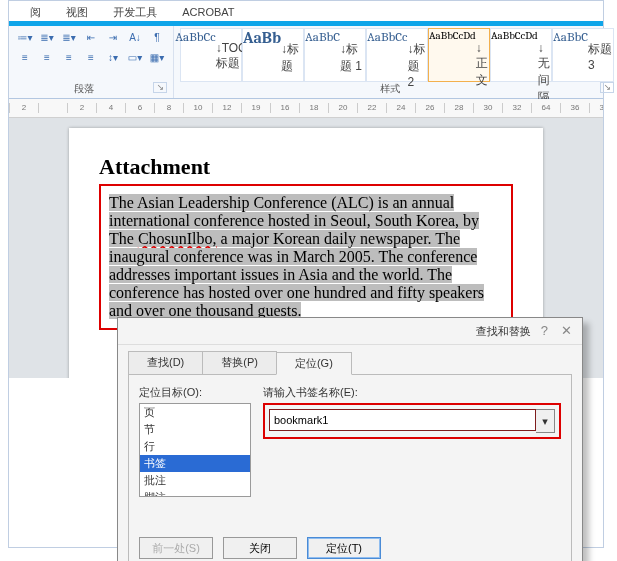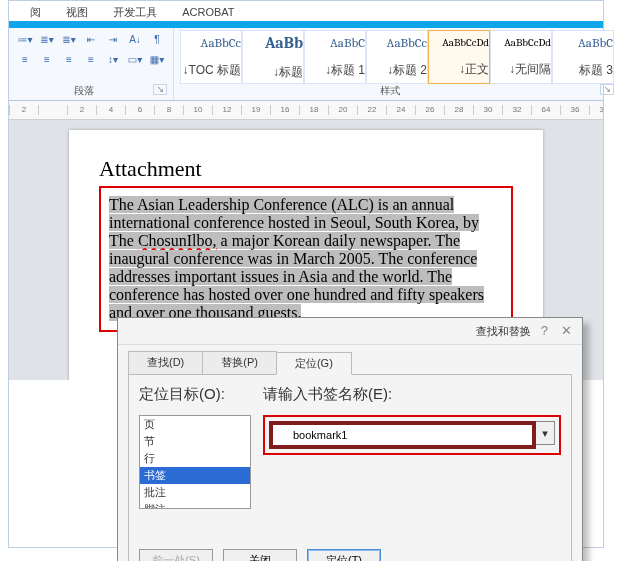--- a/index.html
+++ b/index.html
@@ -1,64 +1,64 @@
 <!DOCTYPE html>
 <html><head>
 <meta charset="utf-8">
 <style>
 html,body{margin:0;padding:0;font-family:"Microsoft YaHei","Segoe UI",Tahoma,sans-serif;font-size:11px;background:#f0f0f0;color:#333}
 .wrap{width:617px;height:561px;position:relative;overflow:hidden;background:#fff}
 .shadow{position:absolute;left:8px;top:0;width:596px;height:548px;background:#fff;box-sizing:border-box;border:1px solid #c0cee2}
 
 .titlebar{height:22px;line-height:22px;background:#fff;text-align:center;font-size:11px;color:#555}
 
-.tabs{height:20px;border-bottom:7px solid #0ea5e9;background:#fff;padding-left:10px}
+.tabs{height:20px;border-bottom:5px solid #0ea5e9;background:#fff;padding-left:10px}
 .tab{display:inline-block;padding:3px 10px 2px;font-size:11px;color:#444;border:1px solid transparent;cursor:pointer}
 
 .ribbon{height:72px;background:#f5f8fc;border-bottom:1px solid #b3c7e1;display:flex}
 .r-group{border-right:1px solid #d8e1ef;padding:2px 6px 0;display:flex;flex-direction:column;justify-content:space-between;position:relative}
 .r-caption{font-size:10px;color:#555;text-align:center;padding-bottom:2px}
 .r-caption .dlaunch{float:right;color:#888;font-size:9px;border:1px solid #c6d5e9;padding:0 2px;line-height:9px}
 .para-icons{display:flex;flex-direction:column;gap:2px}
 .pi-row{display:flex;gap:2px}
 .pi{width:18px;height:16px;border:1px solid transparent;display:flex;align-items:center;justify-content:center;color:#3b6caf;font-size:10px;cursor:pointer}
 .styles{display:flex;gap:0}
-.style-item{width:60px;height:52px;border:1px solid #dbe5f3;display:flex;flex-direction:column;align-items:flex-end;justify-content:center;cursor:pointer;background:#fff}
+.style-item{width:60px;height:52px;border:1px solid #dbe5f3;display:flex;flex-direction:row;align-items:flex-start;justify-content:center;cursor:pointer;background:#fff}
 .style-item.sel{border-color:#f3b04d;background:#fff9ee}
 .s-prev{font-family:"Cambria","Times New Roman",serif;color:#365f91;font-size:13px}
 .s-prev.big{font-size:16px;font-weight:600}
 .s-name{font-size:12px;color:#444;margin-top:12px}
 
 .ruler{height:18px;background:#f8f8f8;border-bottom:1px solid #d0d0d0;font-size:8px;color:#777;position:relative;overflow:hidden}
 .ruler-inner{position:absolute;display:flex;left:0}
 .ruler-inner span{display:inline-block;width:28px;text-align:center;border-left:1px solid #ccc;height:10px;line-height:10px;margin-top:4px}
 
 .page-area{background:#dfe3e7;height:260px;overflow:hidden;position:relative}
 .page{background:#fff;margin:10px 60px 0;min-height:250px;box-shadow:0 0 3px rgba(0,0,0,.3);padding:26px 30px;font-family:"Times New Roman",serif;color:#000}
-.h1{font-family:"Times New Roman",serif;font-size:22px;font-weight:normal;color:#000;margin:0 0 4px}
+.h1{font-family:"Times New Roman",serif;font-size:22px;font-weight:bold;color:#000;margin:0 0 4px}
 .redbox{border:2px solid #d00;padding:8px}
 .sel-text{background:#bdbdbd;color:#000;font-size:16px;line-height:18px;text-align:justify}
 .squiggle{text-decoration:underline wavy #d00}
 
 .dlg{position:absolute;left:108px;top:316px;width:464px;background:#f4f4f4;border:1px solid #888;box-shadow:6px 6px 6px rgba(0,0,0,.25);font-size:11px}
 .dlg-title{height:26px;line-height:26px;padding:0 10px;border-bottom:1px solid #ddd;display:flex;justify-content:flex-end}
 .dlg-title-r span{color:#888;margin-left:10px;cursor:pointer;font-size:13px}
 .dlg-tabs{display:flex;padding:6px 10px 0}
 .dtab{padding:3px 18px;border:1px solid #bbb;border-bottom:none;background:#ececec;margin-right:-1px;cursor:pointer;font-size:11px}
 .dtab.active{background:#f4f4f4;position:relative;top:1px;border-bottom:1px solid #f4f4f4}
 .dlg-body{border:1px solid #bbb;margin:0 10px 10px;padding:10px;background:#f4f4f4}
 .two-col{display:flex;gap:14px}
 .col-l{width:110px}
 .col-r{flex:1}
-.lbl{font-size:15px;margin-bottom:11px}
+.lbl{font-size:11px;margin-bottom:3px}
 .listbox{width:100%;height:92px;border:1px solid #9a9a9a;background:#fff;overflow:auto;font-size:11px}
 .listbox div{padding:1px 4px;cursor:pointer}
 .listbox div.sel{background:#2a6bd4;color:#fff}
 .field-wrap{border:2px solid #d00;padding:4px;display:flex}
-.txt{flex:1;height:20px;border:4px solid #7f1d1d;background:#fff;padding:0 20px;font-size:11px}
+.txt{flex:1;height:20px;border:1px solid #7f1d1d;background:#fff;padding:0 4px;font-size:11px}
 .dd{width:18px;height:22px;border:1px solid #888;border-left:none;background:#f0f0f0;display:flex;align-items:center;justify-content:center;cursor:pointer}
 .btnrow{display:flex;gap:10px;margin-top:40px}
 .btn{min-width:74px;height:22px;border:1px solid #999;background:#f0f0f0;cursor:pointer;font-size:11px}
 .btn.def{border:1px solid #4a8bd6;box-shadow:0 0 0 1px #8fbdf0 inset}
 .btn:disabled{color:#aaa;cursor:default}
 </style>
 </head>
 <body>
 <div class="wrap">
 <div class="shadow">

